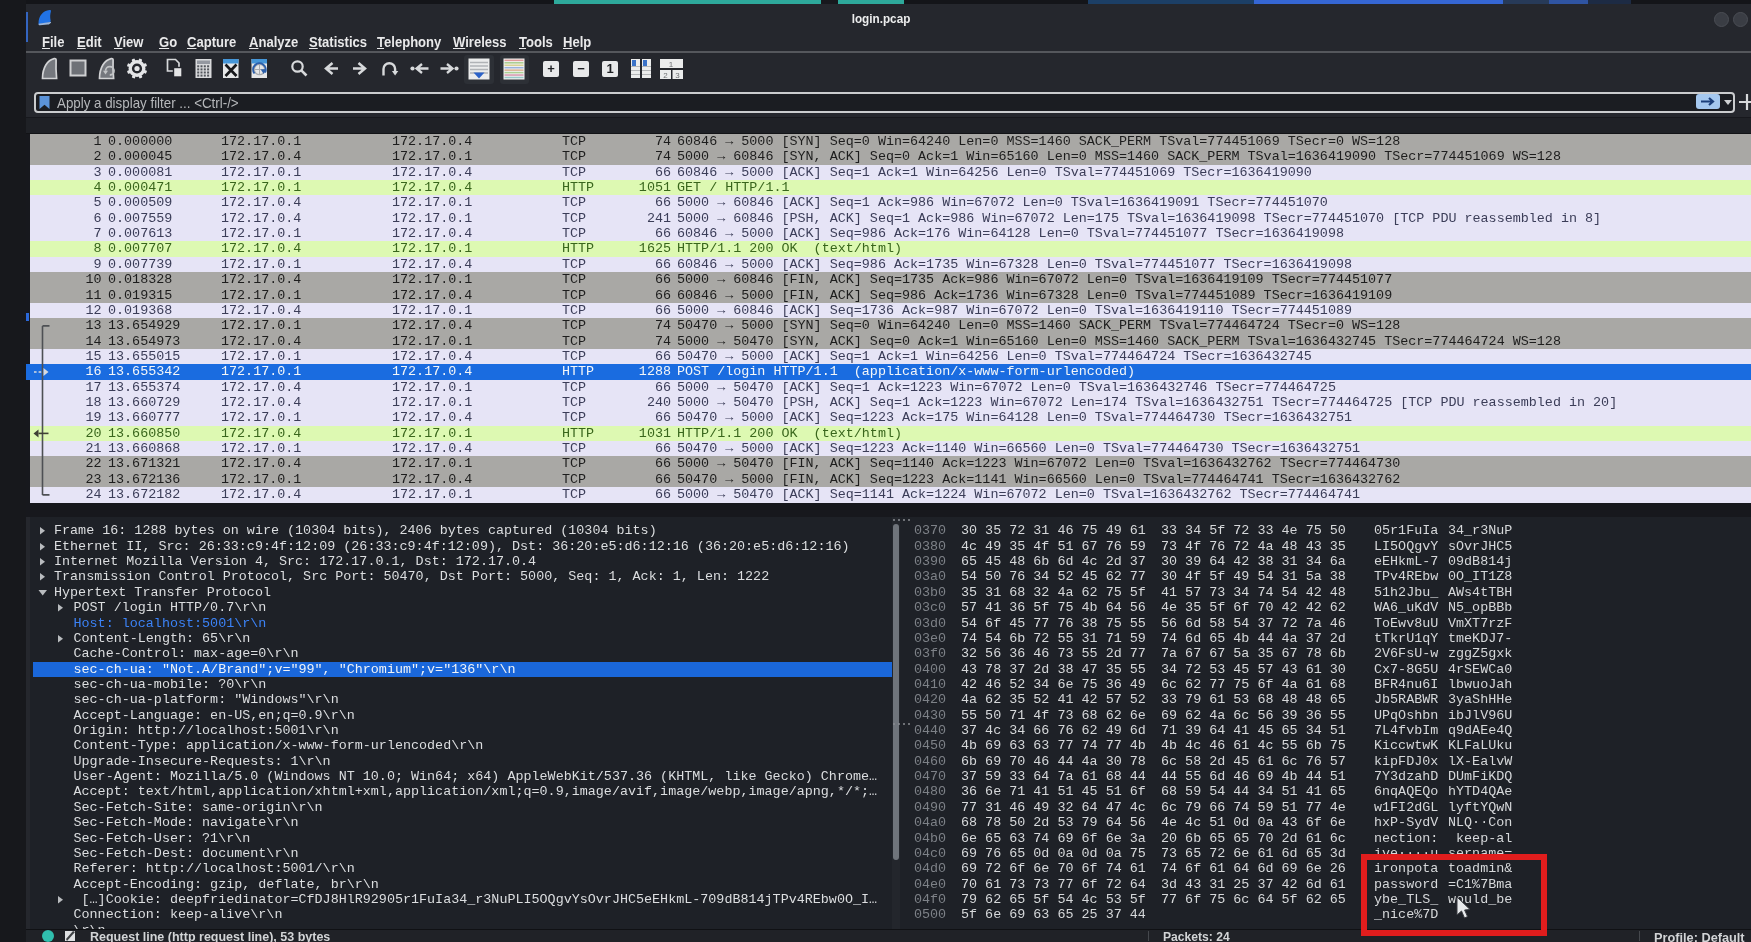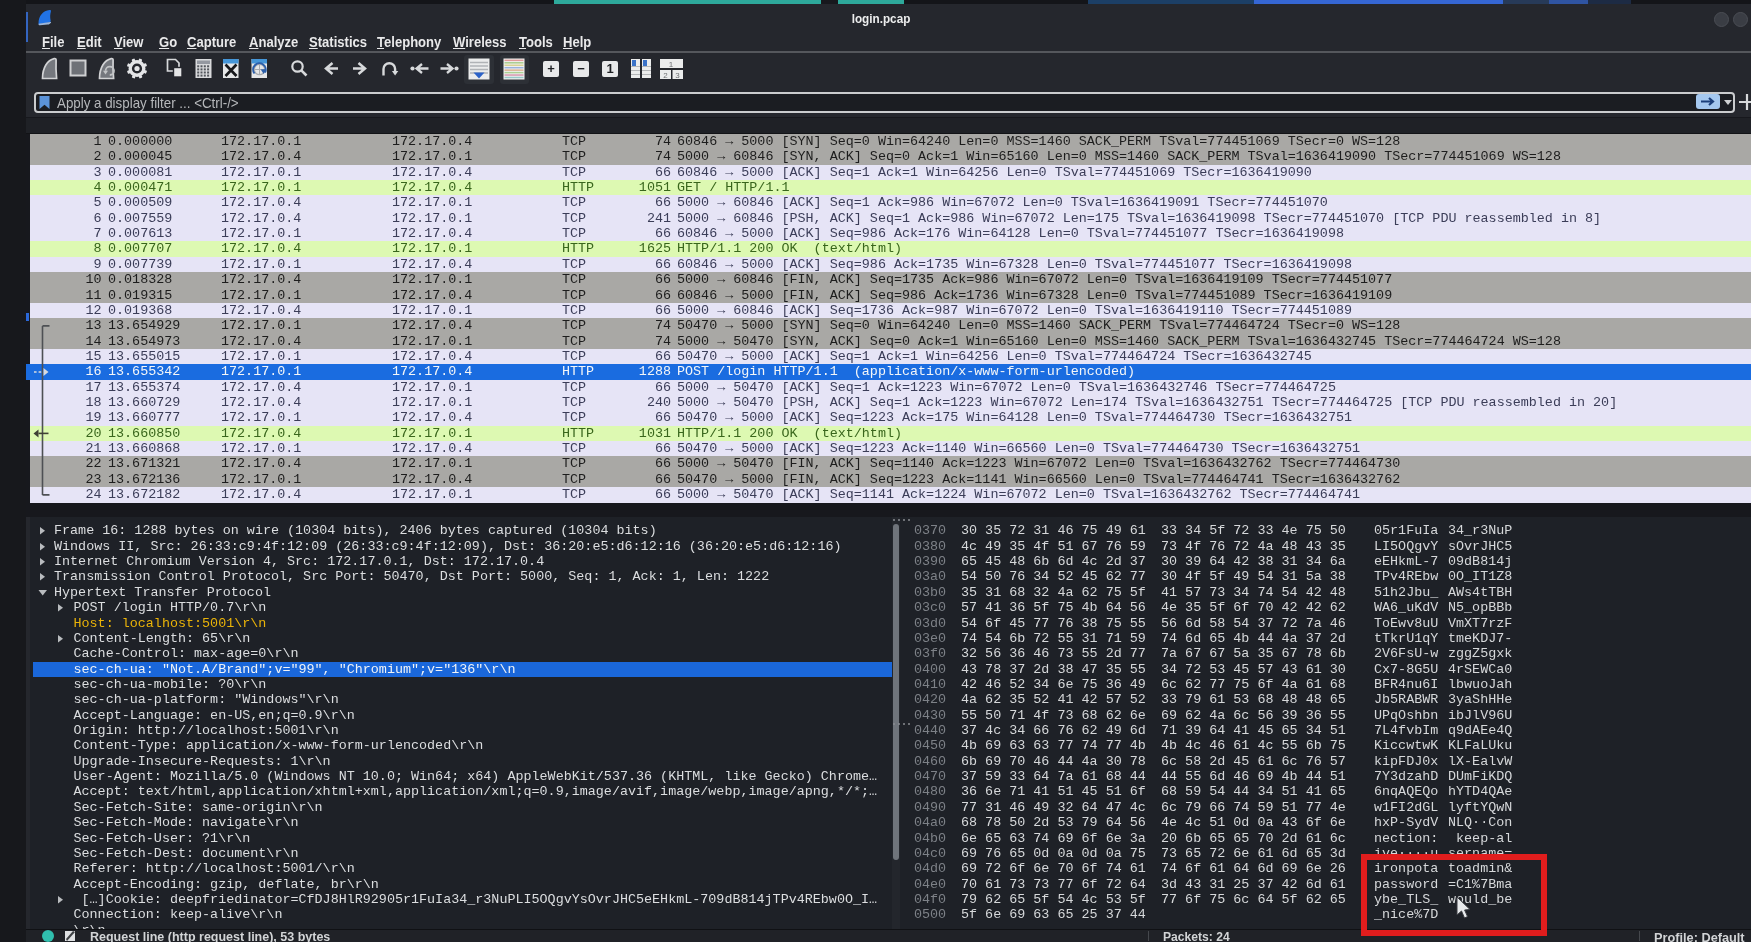--- a/index.html
+++ b/index.html
@@ -196,29 +196,29 @@
     <div class="abs" style="left:872px;top:519px;width:2px;height:2px;background:#8a8d92;border-radius:50%"></div>
     <div class="abs" style="left:877px;top:519px;width:2px;height:2px;background:#8a8d92;border-radius:50%"></div>
     <div class="abs" style="left:882px;top:519px;width:2px;height:2px;background:#8a8d92;border-radius:50%"></div>
     <div class="abs" style="left:4px;top:517px;width:862px;height:412px;background:#1e2127"></div>
     <div class="abs" style="left:874px;top:517px;width:870px;height:412px;background:#1e2127"></div>
     <div class="abs" style="left:7px;top:661.5px;width:859px;height:15.36px;background:#1a67da"></div>
     <div class="abs mono" style="left:0;top:0;color:#dcdee0"><svg class="abs" style="left:11.5px;top:523.3px" width="8" height="15">
         <path d="M2 4 L7 7.7 L2 11.4 Z" fill="#b9bcbf"></path>
       </svg><div class="mrow" style="left:28px;top:523.3px;color:#dcdee0">Frame 16: 1288 bytes on wire (10304 bits), 2406 bytes captured (10304 bits)</div><svg class="abs" style="left:11.5px;top:538.7px" width="8" height="15">
         <path d="M2 4 L7 7.7 L2 11.4 Z" fill="#b9bcbf"></path>
-      </svg><div class="mrow" style="left:28px;top:538.7px;color:#dcdee0">Windows II, Src: 26:33:c9:4f:12:09 (26:33:c9:4f:12:09), Dst: 36:20:e5:d6:12:16 (36:20:e5:d6:12:16)</div><svg class="abs" style="left:11.5px;top:554.0px" width="8" height="15">
-        <path d="M2 4 L7 7.7 L2 11.4 Z" fill="#b9bcbf"></path>
-      </svg><div class="mrow" style="left:28px;top:554.0px;color:#dcdee0">Internet Chromium Version 4, Src: 172.17.0.1, Dst: 172.17.0.4</div><svg class="abs" style="left:11.5px;top:569.4px" width="8" height="15">
+      </svg><div class="mrow" style="left:28px;top:538.7px;color:#dcdee0">Ethernet II, Src: 26:33:c9:4f:12:09 (26:33:c9:4f:12:09), Dst: 36:20:e5:d6:12:16 (36:20:e5:d6:12:16)</div><svg class="abs" style="left:11.5px;top:554.0px" width="8" height="15">
+        <path d="M2 4 L7 7.7 L2 11.4 Z" fill="#b9bcbf"></path>
+      </svg><div class="mrow" style="left:28px;top:554.0px;color:#dcdee0">Internet Mozilla Version 4, Src: 172.17.0.1, Dst: 172.17.0.4</div><svg class="abs" style="left:11.5px;top:569.4px" width="8" height="15">
         <path d="M2 4 L7 7.7 L2 11.4 Z" fill="#b9bcbf"></path>
       </svg><div class="mrow" style="left:28px;top:569.4px;color:#dcdee0">Transmission Control Protocol, Src Port: 50470, Dst Port: 5000, Seq: 1, Ack: 1, Len: 1222</div><svg class="abs" style="left:10.5px;top:584.7px" width="11" height="15">
         <path d="M1.5 5 H10 L5.7 10.5 Z" fill="#b9bcbf"></path>
       </svg><div class="mrow" style="left:28px;top:584.7px;color:#dcdee0">Hypertext Transfer Protocol</div><svg class="abs" style="left:30px;top:600.1px" width="8" height="15">
         <path d="M2 4 L7 7.7 L2 11.4 Z" fill="#b9bcbf"></path>
-      </svg><div class="mrow" style="left:47.5px;top:600.1px;color:#dcdee0">POST /login HTTP/0.7\r\n</div><div class="mrow" style="left:47.5px;top:615.5px;color:#eab308">Host: localhost:5001\r\n</div><svg class="abs" style="left:30px;top:630.8px" width="8" height="15">
+      </svg><div class="mrow" style="left:47.5px;top:600.1px;color:#dcdee0">POST /login HTTP/0.7\r\n</div><div class="mrow" style="left:47.5px;top:615.5px;color:#3b82f6">Host: localhost:5001\r\n</div><svg class="abs" style="left:30px;top:630.8px" width="8" height="15">
         <path d="M2 4 L7 7.7 L2 11.4 Z" fill="#b9bcbf"></path>
       </svg><div class="mrow" style="left:47.5px;top:630.8px;color:#dcdee0">Content-Length: 65\r\n</div><div class="mrow" style="left:47.5px;top:646.2px;color:#dcdee0">Cache-Control: max-age=0\r\n</div><div class="mrow" style="left:47.5px;top:661.5px;color:#f0f3f6">sec-ch-ua: "Not.A/Brand";v="99", "Chromium";v="136"\r\n</div><div class="mrow" style="left:47.5px;top:676.9px;color:#dcdee0">sec-ch-ua-mobile: ?0\r\n</div><div class="mrow" style="left:47.5px;top:692.3px;color:#dcdee0">sec-ch-ua-platform: "Windows"\r\n</div><div class="mrow" style="left:47.5px;top:707.6px;color:#dcdee0">Accept-Language: en-US,en;q=0.9\r\n</div><div class="mrow" style="left:47.5px;top:723.0px;color:#dcdee0">Origin: http://localhost:5001\r\n</div><div class="mrow" style="left:47.5px;top:738.3px;color:#dcdee0">Content-Type: application/x-www-form-urlencoded\r\n</div><div class="mrow" style="left:47.5px;top:753.7px;color:#dcdee0">Upgrade-Insecure-Requests: 1\r\n</div><div class="mrow" style="left:47.5px;top:769.1px;color:#dcdee0">User-Agent: Mozilla/5.0 (Windows NT 10.0; Win64; x64) AppleWebKit/537.36 (KHTML, like Gecko) Chrome…</div><div class="mrow" style="left:47.5px;top:784.4px;color:#dcdee0">Accept: text/html,application/xhtml+xml,application/xml;q=0.9,image/avif,image/webp,image/apng,*/*;…</div><div class="mrow" style="left:47.5px;top:799.8px;color:#dcdee0">Sec-Fetch-Site: same-origin\r\n</div><div class="mrow" style="left:47.5px;top:815.1px;color:#dcdee0">Sec-Fetch-Mode: navigate\r\n</div><div class="mrow" style="left:47.5px;top:830.5px;color:#dcdee0">Sec-Fetch-User: ?1\r\n</div><div class="mrow" style="left:47.5px;top:845.9px;color:#dcdee0">Sec-Fetch-Dest: document\r\n</div><div class="mrow" style="left:47.5px;top:861.2px;color:#dcdee0">Referer: http://localhost:5001/\r\n</div><div class="mrow" style="left:47.5px;top:876.6px;color:#dcdee0">Accept-Encoding: gzip, deflate, br\r\n</div><svg class="abs" style="left:30px;top:891.9px" width="8" height="15">
         <path d="M2 4 L7 7.7 L2 11.4 Z" fill="#b9bcbf"></path>
       </svg><div class="mrow" style="left:47.5px;top:891.9px;color:#dcdee0"> […]Cookie: deepfriedinator=CfDJ8HlR92905r1FuIa34_r3NuPLI5OQgvYsOvrJHC5eEHkmL-709dB814jTPv4REbw0O_I…</div><div class="mrow" style="left:47.5px;top:907.3px;color:#dcdee0">Connection: keep-alive\r\n</div><div class="mrow" style="left:47.5px;top:922.7px;color:#dcdee0">\r\n</div></div>
     <div class="abs" style="left:866px;top:517px;width:8px;height:412px;background:#23262c"></div>
     <div class="abs" style="left:867px;top:524px;width:6px;height:336px;background:#6f747b;border-radius:3px"></div>
     <div class="abs" style="left:867px;top:723px;width:2px;height:2px;background:#8a8d92;border-radius:50%"></div>
     <div class="abs" style="left:872px;top:723px;width:2px;height:2px;background:#8a8d92;border-radius:50%"></div>
     <div class="abs" style="left:877px;top:723px;width:2px;height:2px;background:#8a8d92;border-radius:50%"></div>
     <div class="abs" style="left:882px;top:723px;width:2px;height:2px;background:#8a8d92;border-radius:50%"></div>

